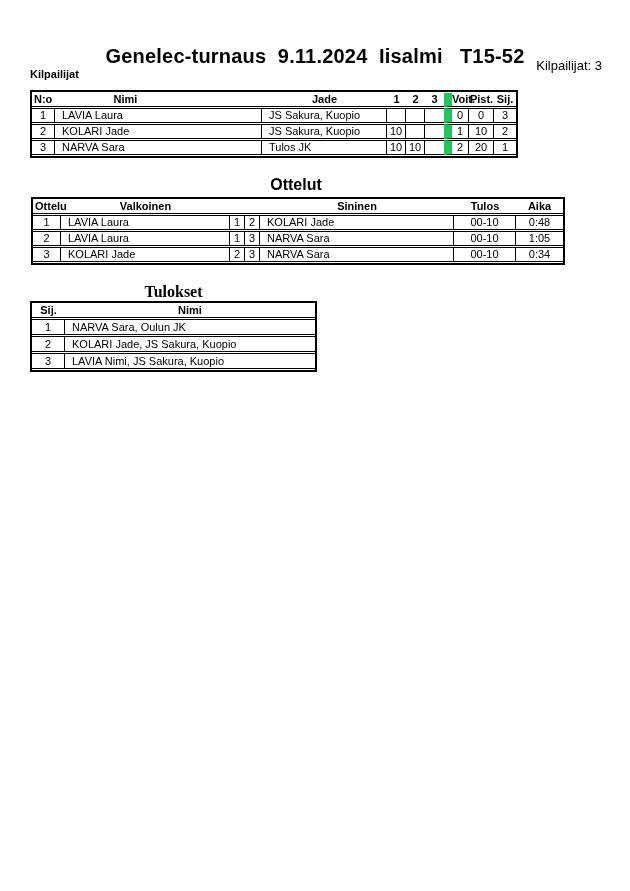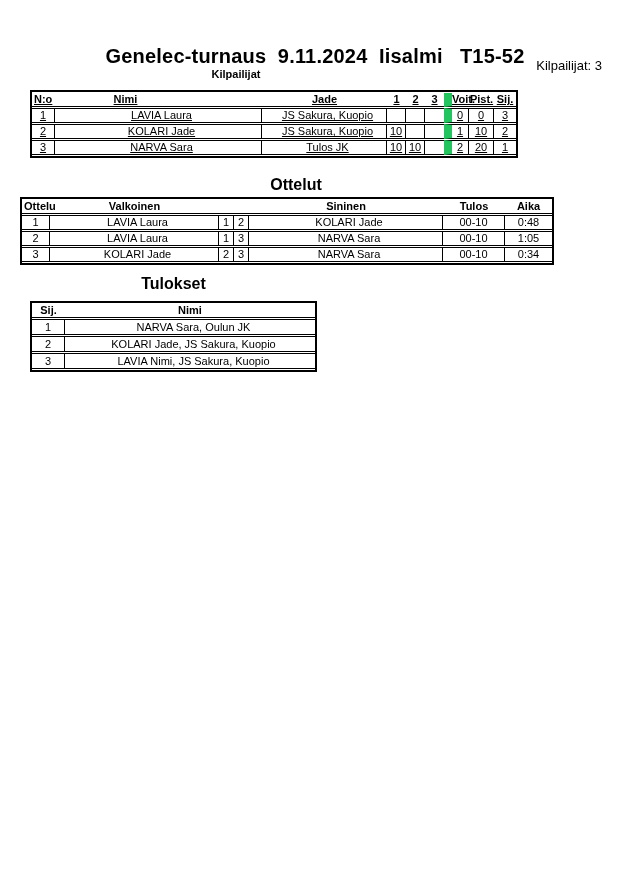--- a/index.html
+++ b/index.html
@@ -15,36 +15,35 @@
     position: absolute;
     top: 45px; left: 0; width: 630px;
     text-align: center;
     font-size: 20px; font-weight: bold;
     white-space: pre;
     letter-spacing: 0.2px;
   }
   .subtitle {
     position: absolute;
     top: 68px; left: 30px; width: 412px;
-    text-align: center;
     font-size: 11px; font-weight: bold;
   }
   .comp-count {
     position: absolute;
     top: 58px; left: 430px; width: 172px;
     text-align: right;
     font-size: 13px;
   }
   .section-title {
     position: absolute;
     text-align: center;
     font-size: 16px; font-weight: bold;
   }
   #ottelut-title { top: 176px; left: 30px; width: 532px; }
-  #tulokset-title { top: 275px; left: 30px; width: 287px; }
+  #tulokset-title { top: 283px; left: 30px; width: 287px; font-family: Liberation Serif, serif; }
 
   table.doc-table {
     position: absolute;
     border: 2px solid #000;
     border-collapse: separate;
     border-spacing: 0 1px;
     table-layout: fixed;
     background: #fff;
   }
   .doc-table th {
@@ -57,27 +56,27 @@
   .doc-table td {
     font-size: 11px;
     border-top: 1px solid #000;
     border-bottom: 1px solid #000;
     border-right: 1px solid #000;
     height: 15px; line-height: 13px;
     text-align: center;
     white-space: nowrap; overflow: hidden;
   }
   .doc-table td:last-child { border-right: none; }
-  .doc-table .txt { text-align: center; padding-left: 7px; }
+  .doc-table .txt { text-align: left; padding-left: 7px; }
   .doc-table th.left { text-align: left; padding-left: 2px; }
-  #t1 { left: 30px; top: 90px; width: 488px; text-decoration: underline; }
+  #t1 { left: 30px; top: 90px; width: 488px; }
   #t1 th.nimi-hdr { padding-right: 66px; }
   #t1 th.sep, #t1 td.sep { border-left: 8px solid #22c55e; }
   #t1 td.nr { border-right: none; }
-  #t2 { left: 20px; top: 197px; width: 534px; }
+  #t2 { left: 31px; top: 197px; width: 534px; }
   #t3 { left: 30px; top: 301px; width: 287px; }
   #t3 td { height: 16px; }
 </style>
 </head>
 <body>
 
 <div class="title">Genelec-turnaus  9.11.2024  Iisalmi   T15-52</div>
 <div class="subtitle">Kilpailijat</div>
 <div class="comp-count">Kilpailijat: 3</div>
 

